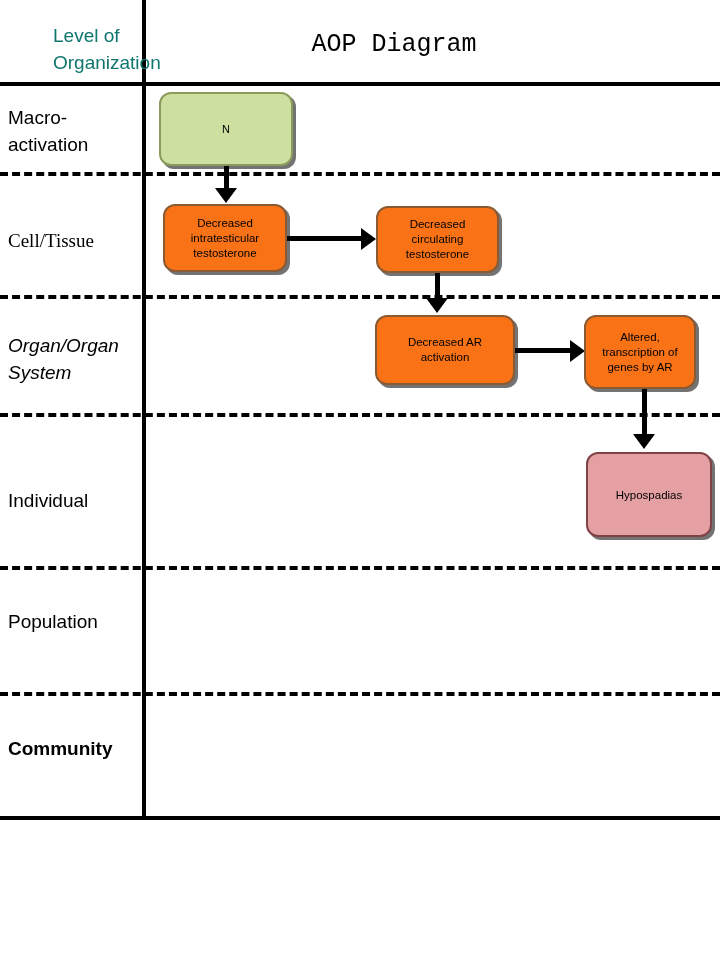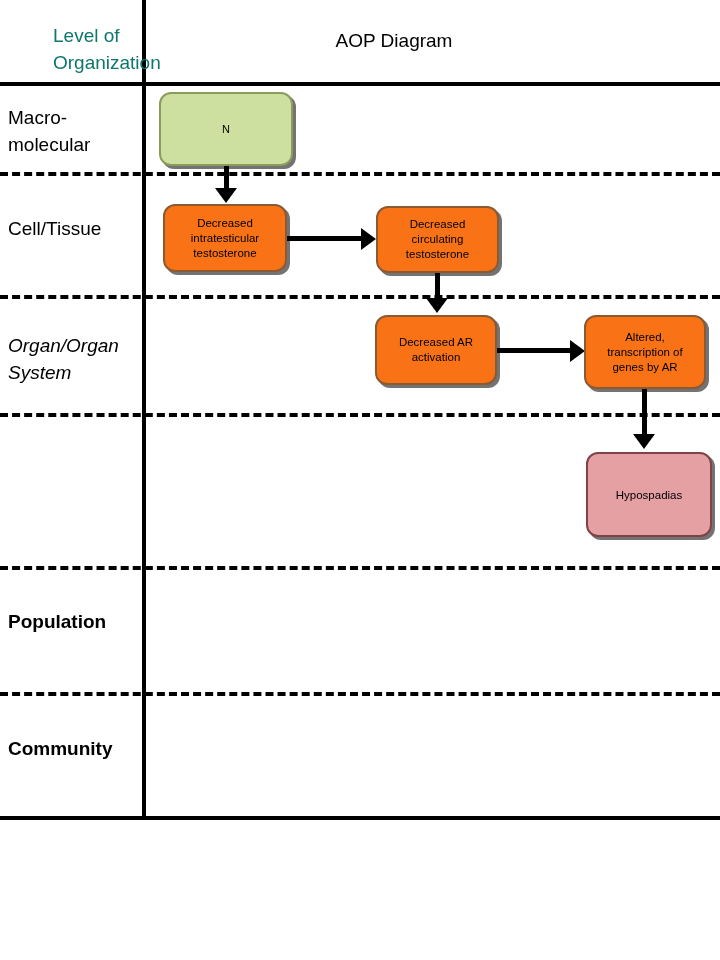--- a/index.html
+++ b/index.html
@@ -52,22 +52,23 @@
     line-height: 27px;
     color: #0f766e;
     margin-left: 45px;
   }
   .diagram-title {
     position: absolute;
     left: 146px;
     top: 30px;
     width: 496px;
     text-align: center;
-    font-size: 19px;
+    font-size: 25px;
     color: #000000;
+    font-family: Liberation Mono, monospace;
   }
 
   
   .row-label {
     position: absolute;
     left: 8px;
     width: 132px;
     font-size: 19px;
     line-height: 27px;
     color: #000000;
@@ -149,25 +150,26 @@
   <div class="h-dashed" style="top:413px;"></div>
   <div class="h-dashed" style="top:566px;"></div>
   <div class="h-dashed" style="top:692px;"></div>
   <div class="h-solid" style="top:816px;"></div>
 
   <div class="header-label node-inner">Level of
 Organization</div>
   <div class="diagram-title">AOP Diagram</div>
 
   <div class="row-label node-inner" style="top:104px;">Macro-
-molecular</div>
-  <div class="row-label node-inner" style="top:215px;">Cell/Tissue</div>
+activation</div>
+  <div class="row-label node-inner" style="top:227px;font-family:Liberation Serif, serif;">Cell/Tissue</div>
   <div class="row-label node-inner" style="top:332px;font-style:italic;">Organ/Organ
 System</div>
-  <div class="row-label node-inner" style="top:608px;font-weight:bold;">Population</div>
+  <div class="row-label node-inner" style="top:487px;">Individual</div>
+  <div class="row-label node-inner" style="top:608px;">Population</div>
   <div class="row-label node-inner" style="top:735px;font-weight:bold;">Community</div>
 
   <div class="arrow-v" style="left:224px; top:164px; height:26px;"></div>
   <div class="arrow-head-down" style="left:215px; top:188px;"></div>
 
   <div class="arrow-h" style="left:287px; top:236px; width:76px;"></div>
   <div class="arrow-head-right" style="left:361px; top:228px;"></div>
 
   <div class="arrow-v" style="left:435px; top:272px; height:28px;"></div>
   <div class="arrow-head-down" style="left:426px; top:298px;"></div>
@@ -187,26 +189,26 @@
 intratesticular
 testosterone</span>
   </div>
 
   <div class="node node-orange" style="left:376px; top:206px; width:123px; height:67px;">
     <span class="node-inner">Decreased
 circulating
 testosterone</span>
   </div>
 
-  <div class="node node-orange" style="left:375px; top:315px; width:122px; height:70px;">
+  <div class="node node-orange" style="left:375px; top:315px; width:140px; height:70px;">
     <span class="node-inner">Decreased AR
 activation</span>
   </div>
 
-  <div class="node node-orange" style="left:584px; top:315px; width:122px; height:74px;">
+  <div class="node node-orange" style="left:584px; top:315px; width:112px; height:74px;">
     <span class="node-inner">Altered,
 transcription of
 genes by AR</span>
   </div>
 
   <div class="node node-pink" style="left:586px; top:452px; width:126px; height:85px;">
     <span class="node-inner">Hypospadias</span>
   </div>
 
 </div>

